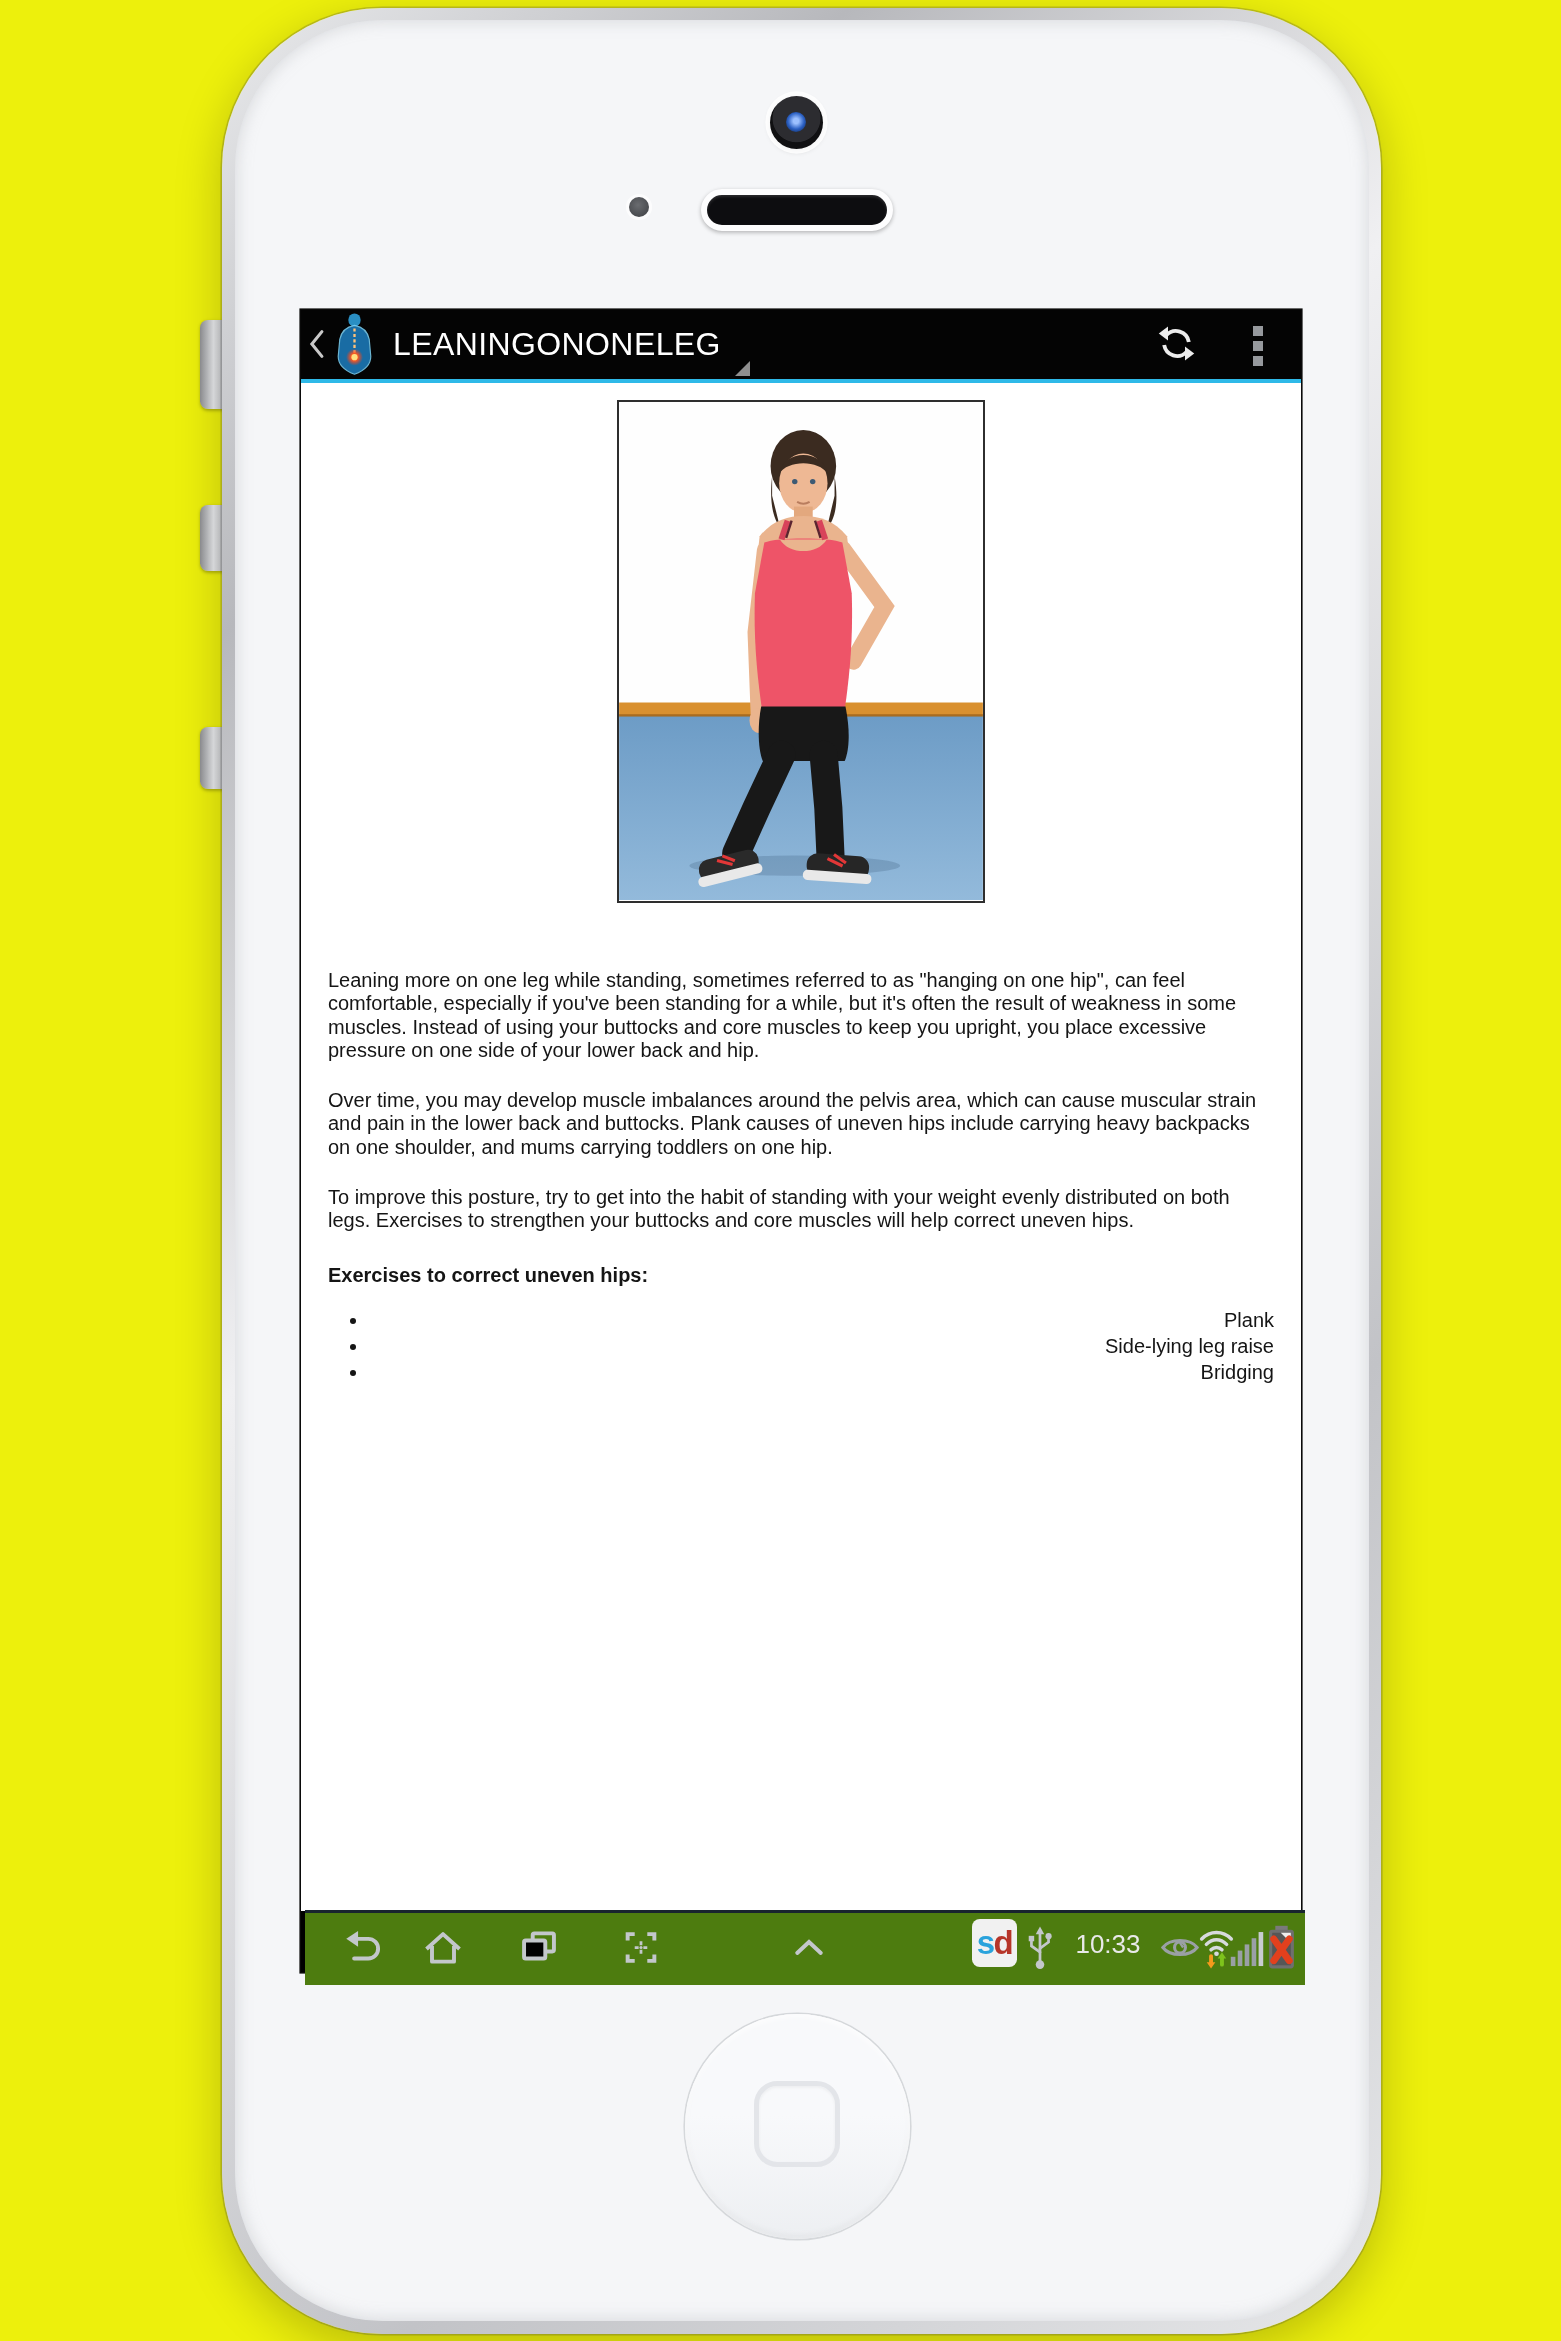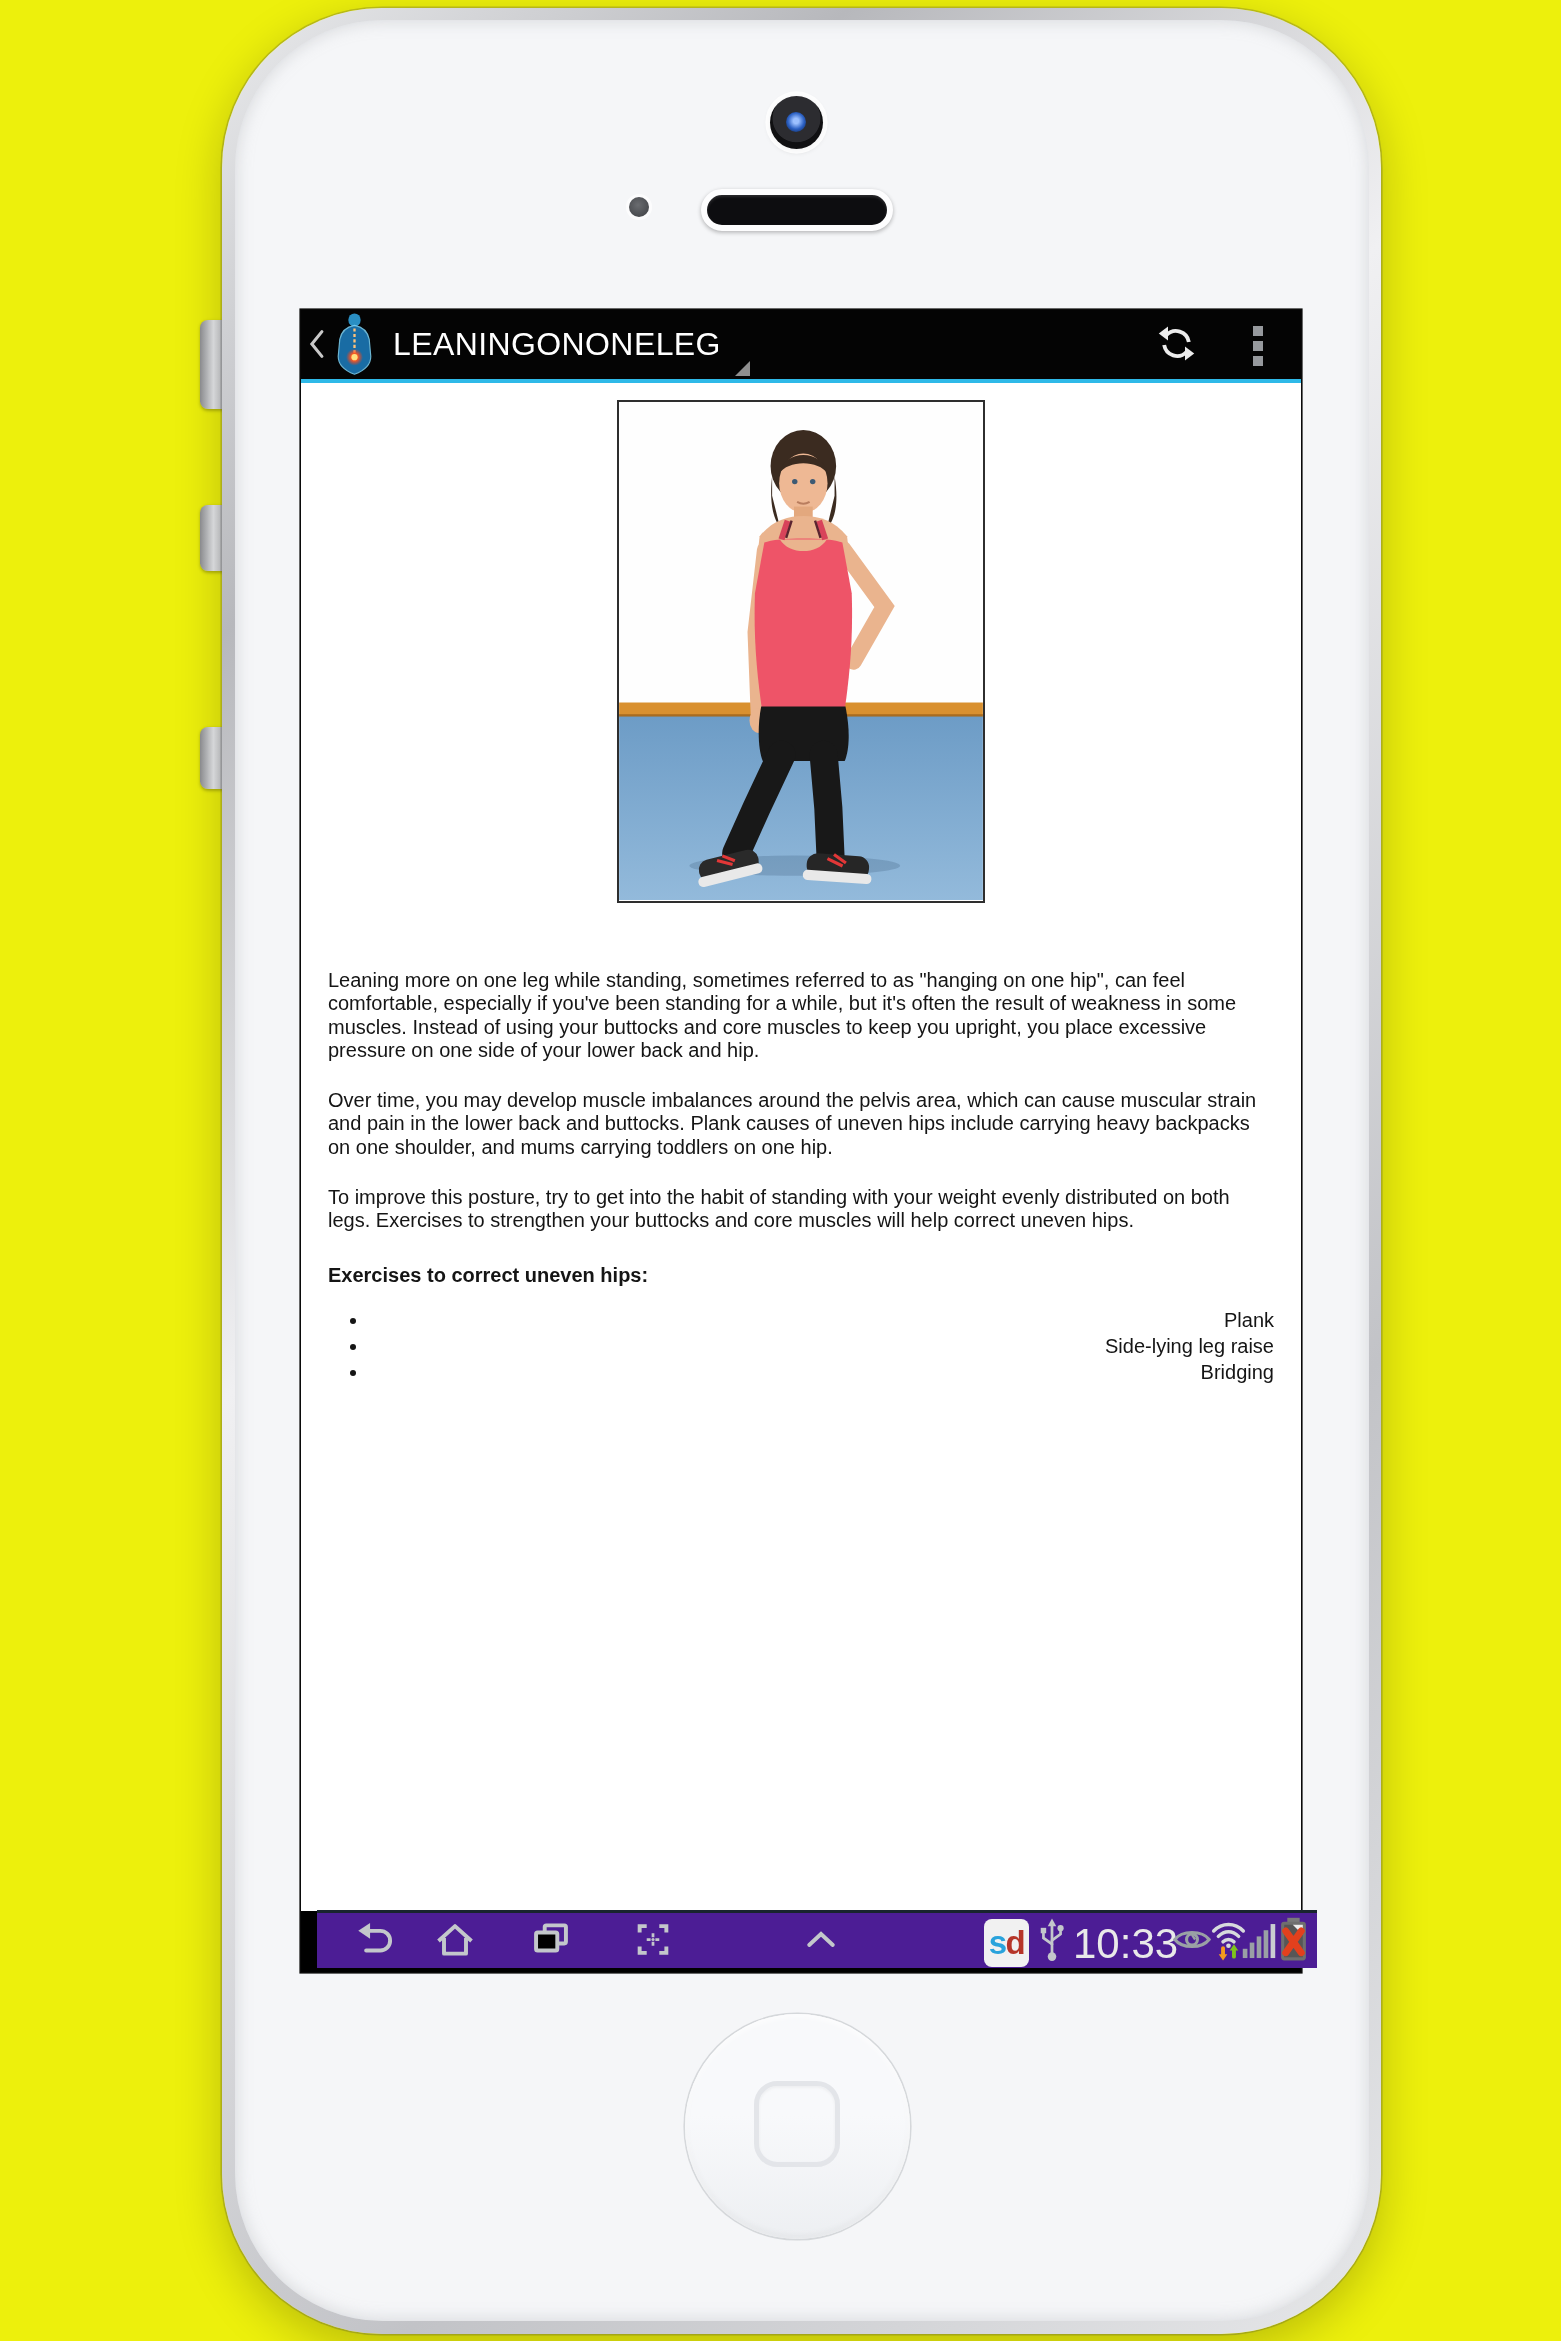--- a/index.html
+++ b/index.html
@@ -56,31 +56,31 @@
   .content { position:relative; width:100%; height:1528px; background:#ffffff; overflow:hidden; }
   .photo { margin:17px auto 0; width:368px; height:503px; border:2.3px solid #2e2e2e; background:#fff; }
   .copy { padding:0 27px; color:#151515; font-size:20px; line-height:23.4px; }
   .copy p { margin:0 0 26.5px 0; }
   .copy p:first-child { margin-top:66px; }
   .copy h4 { font-size:20px; line-height:23.4px; font-weight:bold; margin:31px 0 0 0; }
   .copy ul { margin:20px 0 0 0; padding-left:41px; }
   .copy li { line-height:26px;text-align:right; }
 
   
-  .navbar { position:absolute; left:16px; top:1600px; width:100%; height:58px; background:#4c1d95;
+  .navbar { position:absolute; left:4px; top:1600px; width:100%; height:75px; background:#4d7c0f;
     border-top:3.1px solid #18242e; }
   .nv { position:absolute; top:50%; transform:translateY(-50%); }
   .nv-back { left:35px; } .nv-home { left:116px; } .nv-recents { left:212px; }
   .nv-capture { left:314px; } .nv-chev { left:482px; }
   .sd-badge { position:absolute; left:667px; top:6.2px; width:45px; height:48px; border-radius:7.8px;
     background:#f1f1f1; text-align:center; line-height:47px; font-size:33px; font-weight:bold; letter-spacing:-1.6px; }
   .sd-badge .s { color:#2aa3dc; } .sd-badge .d { color:#b63529; }
   .nv-usb { left:721px; } 
   .nv-time { position:absolute; left:756px; top:0; width:94px; height:62px; line-height:62px;
-    text-align:center; color:#e9e9e9; font-size:42px; }
+    text-align:center; color:#e9e9e9; font-size:26px; }
   .nv-eye { left:854px; } .nv-wifi { left:892px; } .nv-signal { left:925px; } .nv-batt { left:961px; }
 </style>
 </head>
 <body>
 
 <div class="side-btn" style="top:320px;height:89px;"></div>
 <div class="side-btn" style="top:505px;height:66px;"></div>
 <div class="side-btn" style="top:727px;height:62px;"></div>
 
 <div class="phone-rim">

